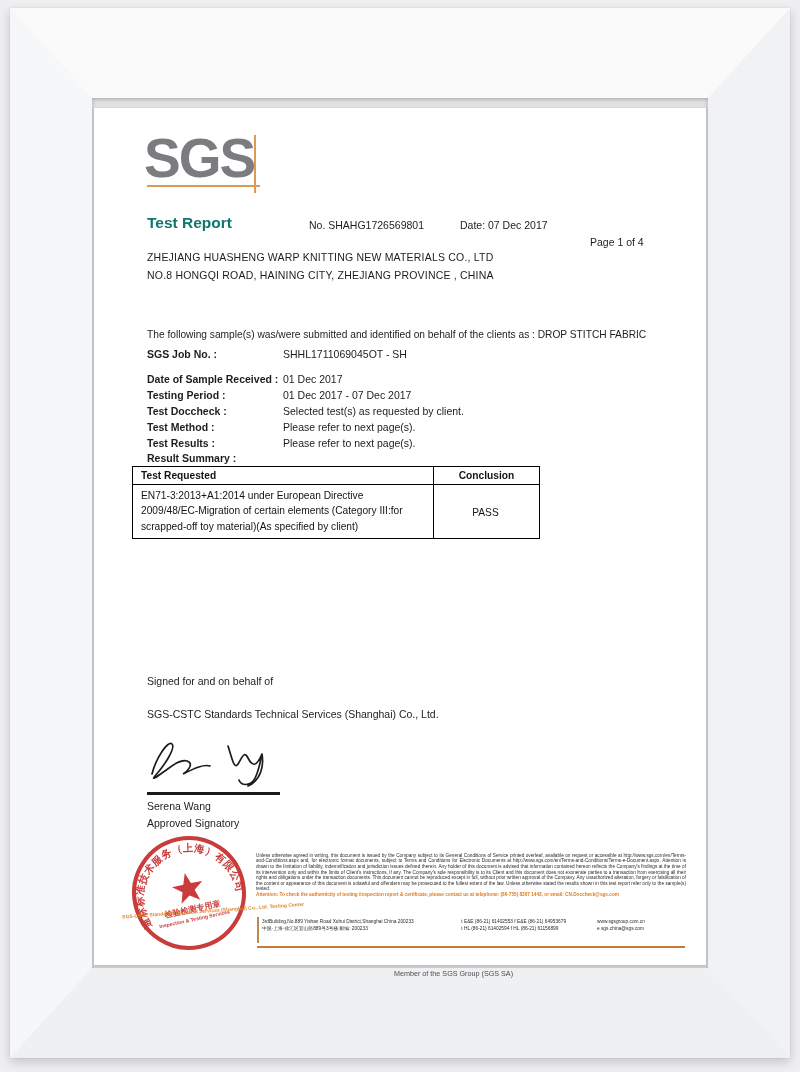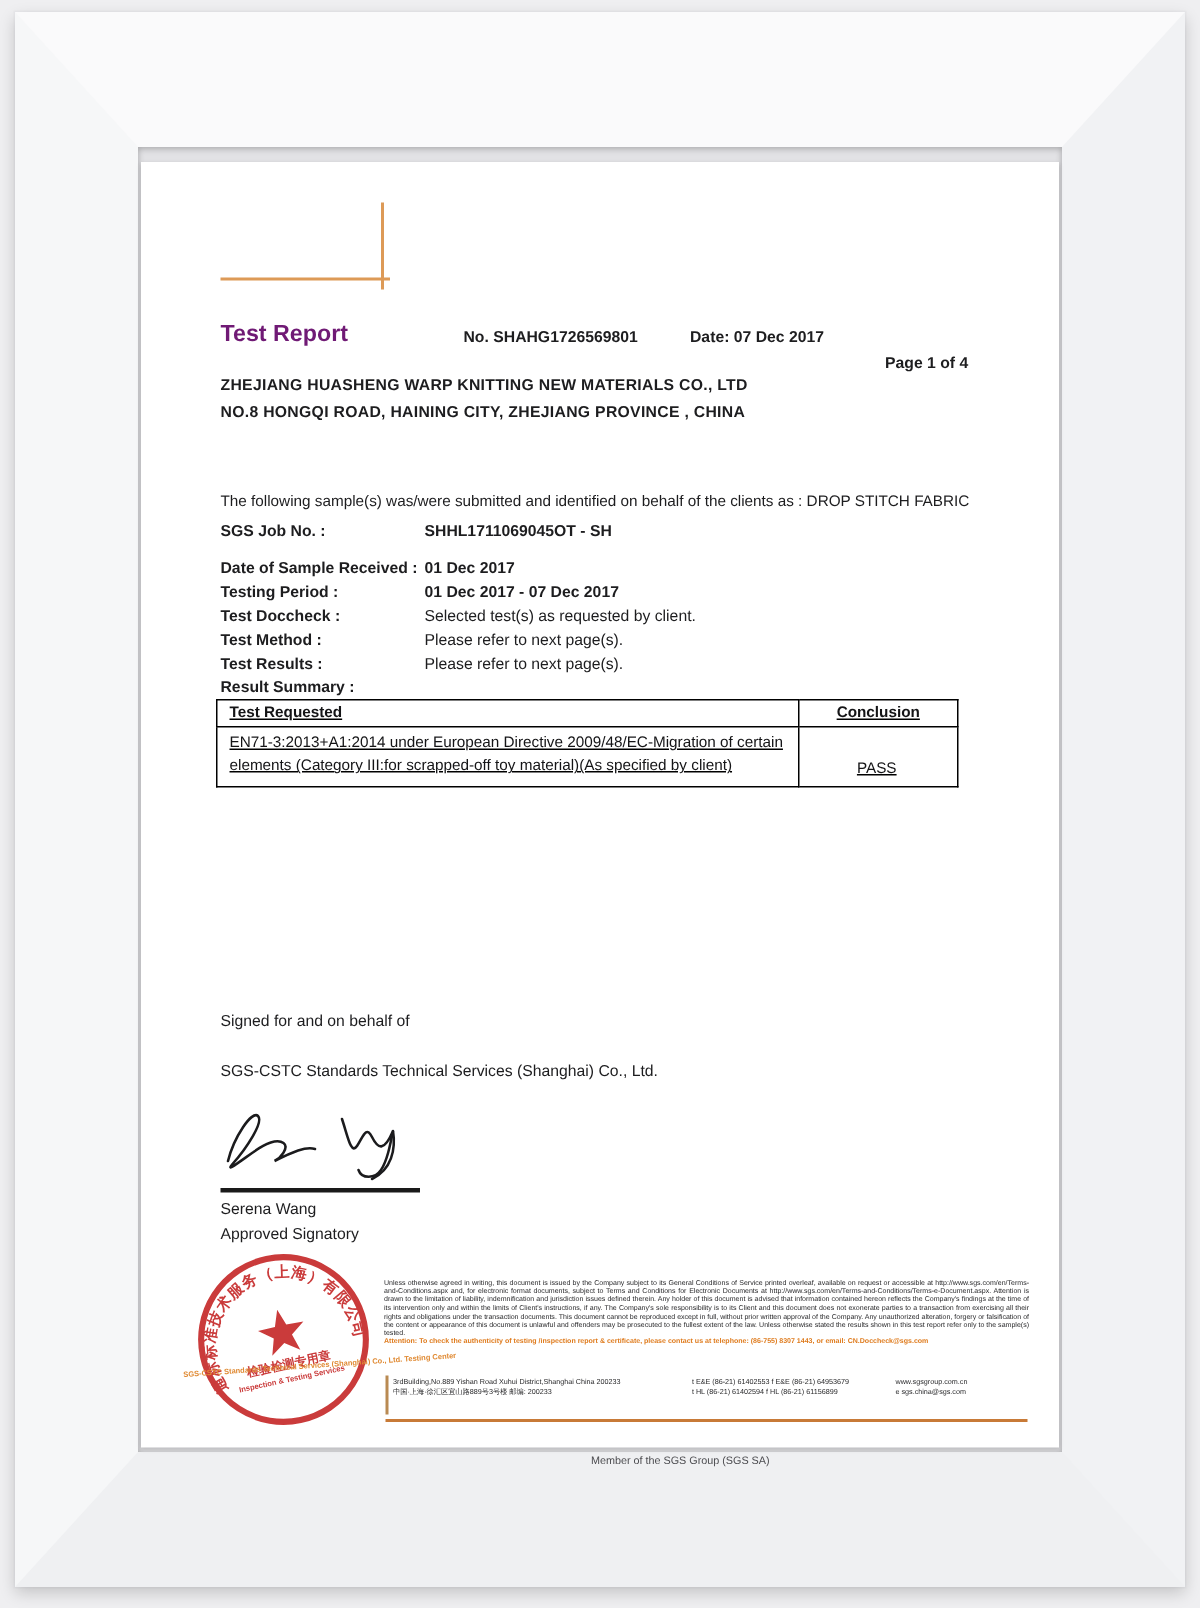--- a/index.html
+++ b/index.html
@@ -14,42 +14,42 @@
            border-color:#fafafb #f1f2f4 #eff0f2 #f6f7f8; }
   .opening { position:absolute; left:82px; top:90px; width:616px; height:870px;
              background:#e2e2e5; box-shadow:inset 0 1px 4px rgba(0,0,0,.28); }
   .paper { position:absolute; left:2px; top:10px; width:612px; height:857px;
            background:#ffffff; box-shadow:0 1px 3px rgba(0,0,0,.2); }
 
   
   .abs { position:absolute; white-space:nowrap; }
   .t { font-size:10.5px; color:#1d1d1f; }
   .b { font-weight:700; }
-  .sb { font-weight:700; }
+  .sb { font-weight:400; }
 
   
   .logo { left:50px; top:18px; font-size:55px; font-weight:800; letter-spacing:-2px; color:#7b7c7f; }
   .crop-h { position:absolute; left:53px; top:77px; width:113px; height:2px; background:#dd9a57; }
   .crop-v { position:absolute; left:160px; top:27px; width:2px; height:58px; background:#dd9a57; }
-  .title { left:53px; top:106px; font-size:15.5px; font-weight:800; color:#701a75; }
+  .title { left:53px; top:106px; font-size:15.5px; font-weight:800; color:#0f766e; }
   .repno { left:215px; top:111px; }
   .repdate { left:366px; top:111px; }
   .reppage { left:496px; top:111px;margin-top:17px; }
 
   .client1 { left:53px; top:143px; letter-spacing:.2px; }
   .client2 { left:53px; top:161px; letter-spacing:.2px; }
   .sampleline { left:53px; top:221px; font-size:10.2px; }
 
   .dlabel { left:53px; }
   .dvalue { left:189px; }
 
   .rsum { left:53px; top:344px; }
 
   
-  .rtable { position:absolute; left:50px; top:358px; width:495px; border-collapse:collapse; table-layout:fixed;text-decoration:underline; }
+  .rtable { position:absolute; left:38px; top:358px; width:408px; border-collapse:collapse; table-layout:fixed; }
   .rtable th, .rtable td { border:1.6px solid #000; font-size:10.2px; color:#141416; vertical-align:top; }
   .rtable th { text-align:left; padding:3px 8px 3px 8px; font-weight:700; }
   .rtable th.conc, .rtable td.conc { text-align:center; width:106px; }
   .rtable td { padding:3px 10px 4px 8px; line-height:1.5; }
   .rtable td.conc { font-weight:400; padding-top:20px; }
 
   
   .sig-svg { position:absolute; left:46px; top:620px; }
   .sig-rule { position:absolute; left:53px; top:684px; width:133px; height:2.5px; background:#1a1a1a; }
 
@@ -76,20 +76,21 @@
 </style>
 </head>
 <body>
 
 <div class="stage">
   <div class="frame">
     <div class="bevel"></div>
     <div class="opening">
       <div class="paper">
 
+        <div class="abs logo">SGS</div>
         <div class="crop-h"></div>
         <div class="crop-v"></div>
 
         <div class="abs title">Test Report</div>
         <div class="abs t sb repno">No. SHAHG1726569801</div>
         <div class="abs t sb repdate">Date: 07 Dec 2017</div>
         <div class="abs t sb reppage">Page 1 of 4</div>
 
         <div class="abs t sb client1">ZHEJIANG HUASHENG WARP KNITTING NEW MATERIALS CO., LTD</div>
         <div class="abs t sb client2">NO.8 HONGQI ROAD, HAINING CITY, ZHEJIANG PROVINCE , CHINA</div>

